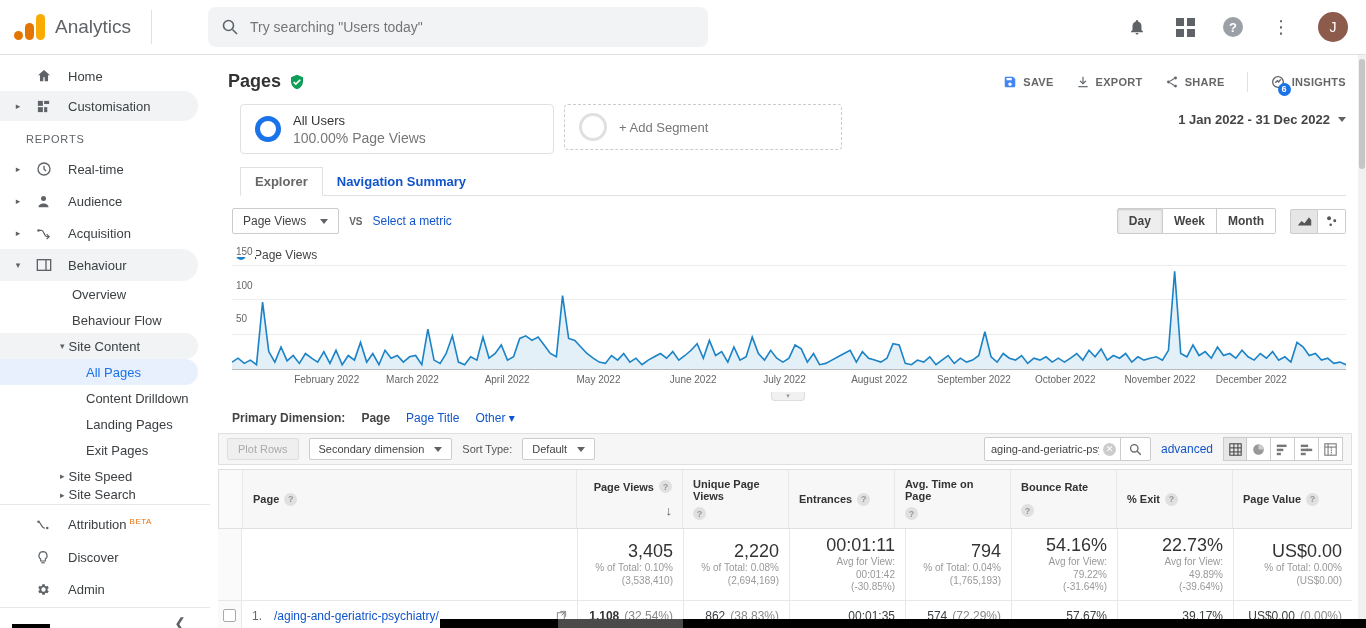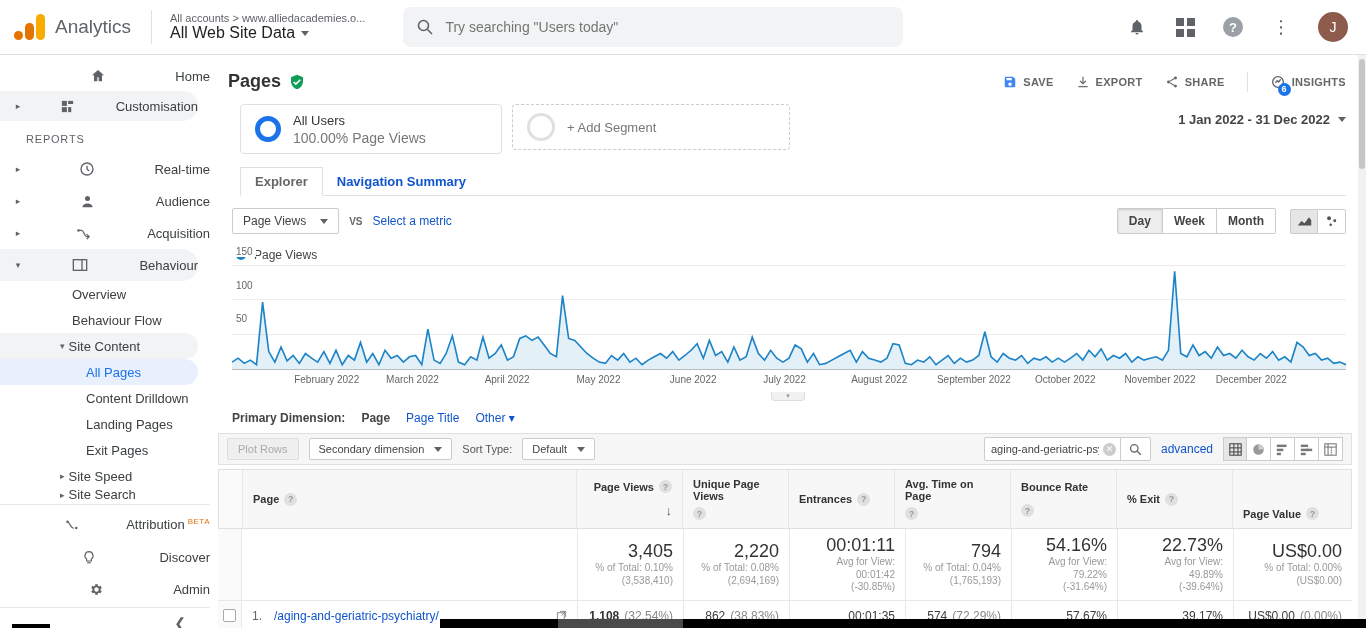--- a/index.html
+++ b/index.html
@@ -27,21 +27,21 @@
   .tb-icons { margin-left:auto; display:flex; align-items:center; gap:26px; margin-right:18px; }
   .tb-icon { width:22px; height:22px; display:flex; align-items:center; justify-content:center; color:#5f6368; cursor:pointer; }
   .apps-grid { display:grid; grid-template-columns:8px 8px; grid-template-rows:8px 8px; gap:3px; }
   .apps-grid span { background:#5f6368; }
   .help-circle { width:20px; height:20px; border-radius:50%; background:#9aa0a6; color:#fff; font-size:13px; font-weight:bold; display:flex; align-items:center; justify-content:center; }
   .kebab { font-size:18px; color:#5f6368; letter-spacing:0; line-height:6px; }
   .avatar { width:30px; height:30px; border-radius:50%; background:#8d5b4c; color:#fff; font-size:14px; display:flex; align-items:center; justify-content:center; }
 
   
   .sidebar { position:absolute; top:55px; left:0; width:210px; bottom:0; background:#fff; padding-top:6px; font-size:13px; }
-  .side-item { height:30px; display:flex; align-items:center; gap:14px; padding-left:14px; cursor:pointer; color:#3c4043;justify-content:space-between; }
+  .side-item { height:30px; display:flex; align-items:center; gap:14px; padding-left:14px; cursor:pointer; color:#3c4043; }
   .side-item .exp { width:8px; font-size:9px; color:#5f6368; text-align:center; }
   .side-item .no-exp { width:8px; }
   .side-icon { width:18px; text-align:center; color:#5f6368; font-size:14px; }
   .side-icon svg { vertical-align:middle; }
   .pill { background:#f1f3f4; border-radius:0 16px 16px 0; margin-right:12px; }
   .section-label { font-size:11px; color:#5f6368; letter-spacing:.8px; padding:12px 0 8px 26px; }
   .sub-item { height:26px; display:flex; align-items:center; padding-left:72px; cursor:pointer; color:#3c4043; }
   .sub-item.lvl2 { padding-left:86px; }
   .sub-item .exp { margin-right:4px; font-size:9px; color:#5f6368; }
   .sub-item.selected { background:#e8f0fe; color:#1a73e8; border-radius:0 16px 16px 0; margin-right:12px; }
@@ -55,21 +55,21 @@
 
   .report-header { display:flex; align-items:center; padding:16px 20px 0 18px; }
   .report-title { font-size:18px; color:#333; font-weight:bold; display:flex; align-items:center; gap:8px; }
   .report-actions { margin-left:auto; display:flex; align-items:center; gap:22px; font-size:11px; color:#666; font-weight:bold; letter-spacing:.3px; }
   .action-btn { display:flex; align-items:center; gap:6px; cursor:pointer; }
   .action-sep { width:1px; height:20px; background:#e0e0e0; }
   .insights-wrap { position:relative; }
   .insights-badge { position:absolute; left:8px; top:9px; background:#1a73e8; color:#fff; border-radius:50%; width:13px; height:13px; font-size:9px; display:flex; align-items:center; justify-content:center; font-weight:bold; }
 
   .segments-row { display:flex; align-items:flex-start; padding:12px 20px 0 30px; }
-  .segment-card { width:262px; height:50px; border:1px solid #e0e0e0; border-radius:4px; display:flex; align-items:center; padding:0 14px; gap:12px; cursor:pointer; background:#fff; }
+  .segment-card { width:314px; height:50px; border:1px solid #e0e0e0; border-radius:4px; display:flex; align-items:center; padding:0 14px; gap:12px; cursor:pointer; background:#fff; }
   .ring { width:26px; height:26px; border-radius:50%; border:5px solid #1a73e8; }
   .ring.gray { border:3px solid #e0e0e0; width:28px; height:28px; }
   .seg-title { font-size:13px; color:#333; }
   .seg-sub { font-size:14px; color:#777; margin-top:2px; }
   .add-segment { width:278px; height:46px; border:1px dashed #ccc; border-radius:4px; margin-left:10px; display:flex; align-items:center; gap:12px; padding:0 14px; color:#777; font-size:13px; cursor:pointer; }
   .date-range { margin-left:auto; font-size:13px; color:#444; font-weight:bold; display:flex; align-items:center; gap:8px; cursor:pointer; padding-top:8px; }
 
   .tabs-row { display:flex; align-items:flex-end; margin:14px 20px 0 30px; border-bottom:1px solid #e0e0e0; height:28px; }
   .tab { font-size:13px; font-weight:bold; padding:6px 14px; cursor:pointer; }
   .tab.active { color:#666; background:#fff; border:1px solid #e0e0e0; border-bottom:1px solid #fff; margin-bottom:-1px; }
@@ -124,21 +124,21 @@
 
   
   .data-table { margin:4px 14px 0 8px; font-size:12px; }
   .t-row { display:flex; align-items:stretch; border-bottom:1px solid #e8e8e8; }
   .t-head { background:#f7f7f7; border:1px solid #e0e0e0; }
   .t-cell { padding:8px 10px; border-right:1px solid #e8e8e8; display:flex; align-items:center; }
   .t-cell:last-child { border-right:none; }
   .col-check { width:24px; justify-content:center; background:#fafafa; padding:8px 4px; }
   .col-page { flex:1; }
   .col-pv { width:106px; } .col-upv { width:106px; } .col-avg { width:116px; }
-  .col-ent { width:106px; } .col-bounce { width:106px; } .col-exit { width:116px; } .col-val { width:118px;align-items:flex-end; }
+  .col-ent { width:106px; } .col-bounce { width:106px; } .col-exit { width:116px; } .col-val { width:118px; }
   .num { justify-content:flex-end; text-align:right; }
   .head-cell { font-weight:bold; color:#333; font-size:11px; gap:5px; flex-wrap:wrap; }
   .help-dot { width:13px; height:13px; border-radius:50%; background:#e0e0e0; color:#999; font-size:9px; display:inline-flex; align-items:center; justify-content:center; flex:none; cursor:pointer; }
   .help-dot::after { content:"?"; }
   .sort-arrow { color:#555; font-size:13px; margin-left:14px; }
   .checkbox { width:13px; height:13px; border:1px solid #aaa; border-radius:2px; background:#fff; cursor:pointer; }
   .totals-cell { flex-direction:column; align-items:flex-end; justify-content:center; padding:6px 10px; }
   .totals-value { font-size:18px; color:#333; }
   .totals-sub { font-size:10px; color:#999; line-height:1.25; text-align:right; }
   .row-index { color:#666; width:22px; flex:none; }
@@ -162,27 +162,20 @@
 <div class="app">
 
   <div class="topbar">
     <div class="ga-logo">
       <span class="dot"></span>
       <span class="bar-m"></span>
       <span class="bar-t"></span>
     </div>
     <div class="product-name">Analytics</div>
     <div class="tb-divider"></div>
-    <div class="account-block">
-      <div class="breadcrumb">All accounts &gt; www.alliedacademies.o...</div>
-      <div class="property-row">
-        <span class="property-name">All Web Site Data</span>
-        <span class="caret"></span>
-      </div>
-    </div>
     <div class="search-box">
       <span>
         <svg width="16" height="16" viewBox="0 0 16 16">
             <circle cx="6.5" cy="6.5" r="5" fill="none" stroke="#5f6368" stroke-width="1.6"></circle>
             <line x1="10.5" y1="10.5" x2="15" y2="15" stroke="#5f6368" stroke-width="1.6"></line>
           </svg>
       </span>
       <input type="text" placeholder="Try searching &quot;Users today&quot;" style="">
     </div>
     <div class="tb-icons">

